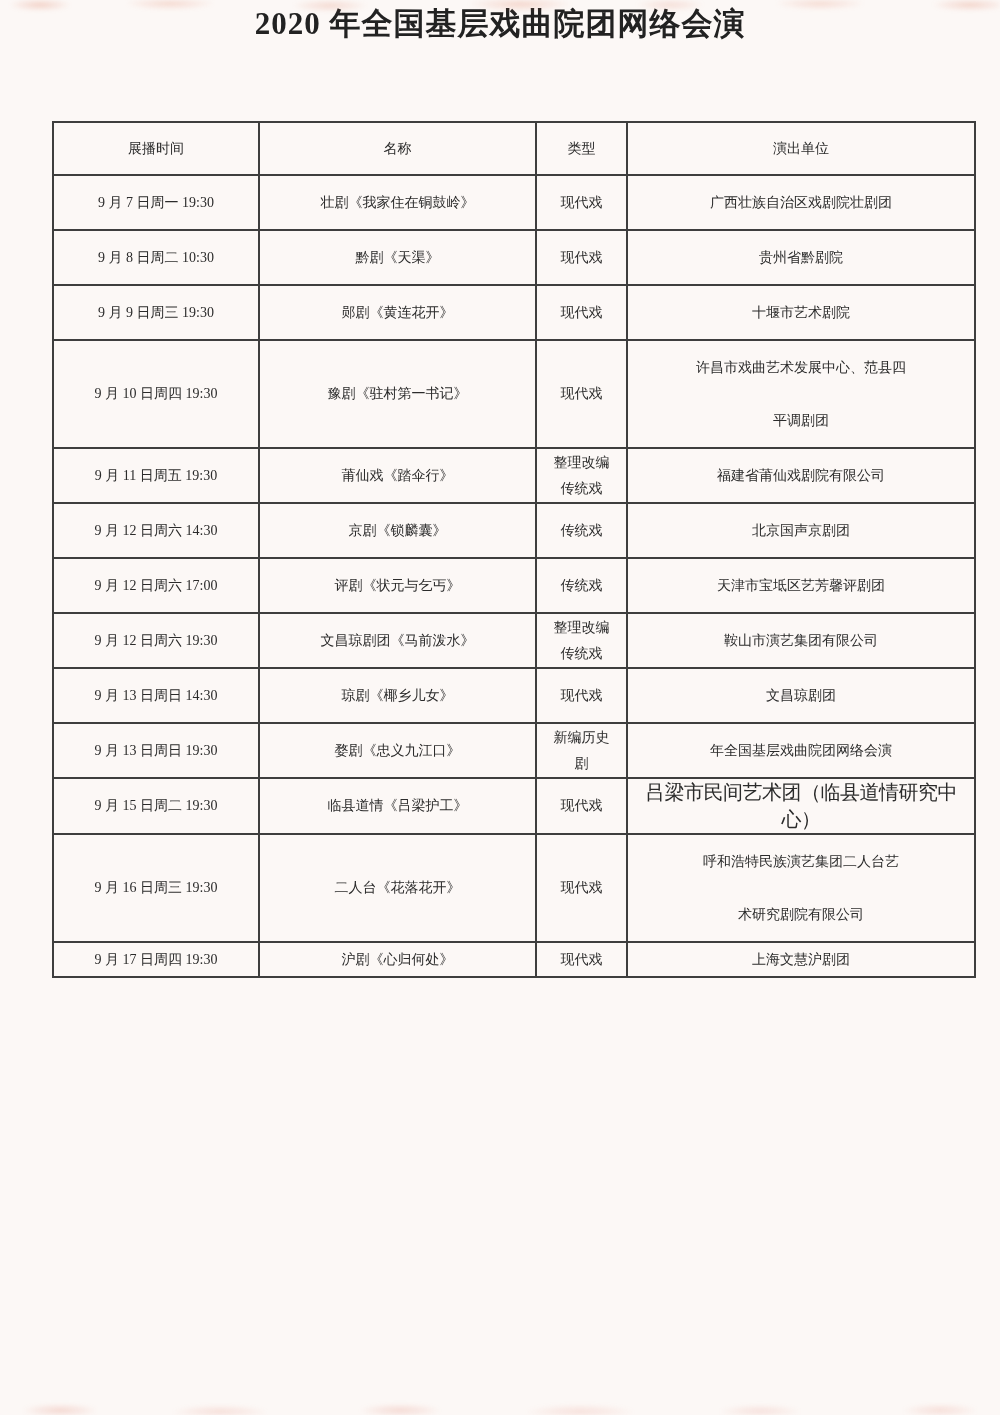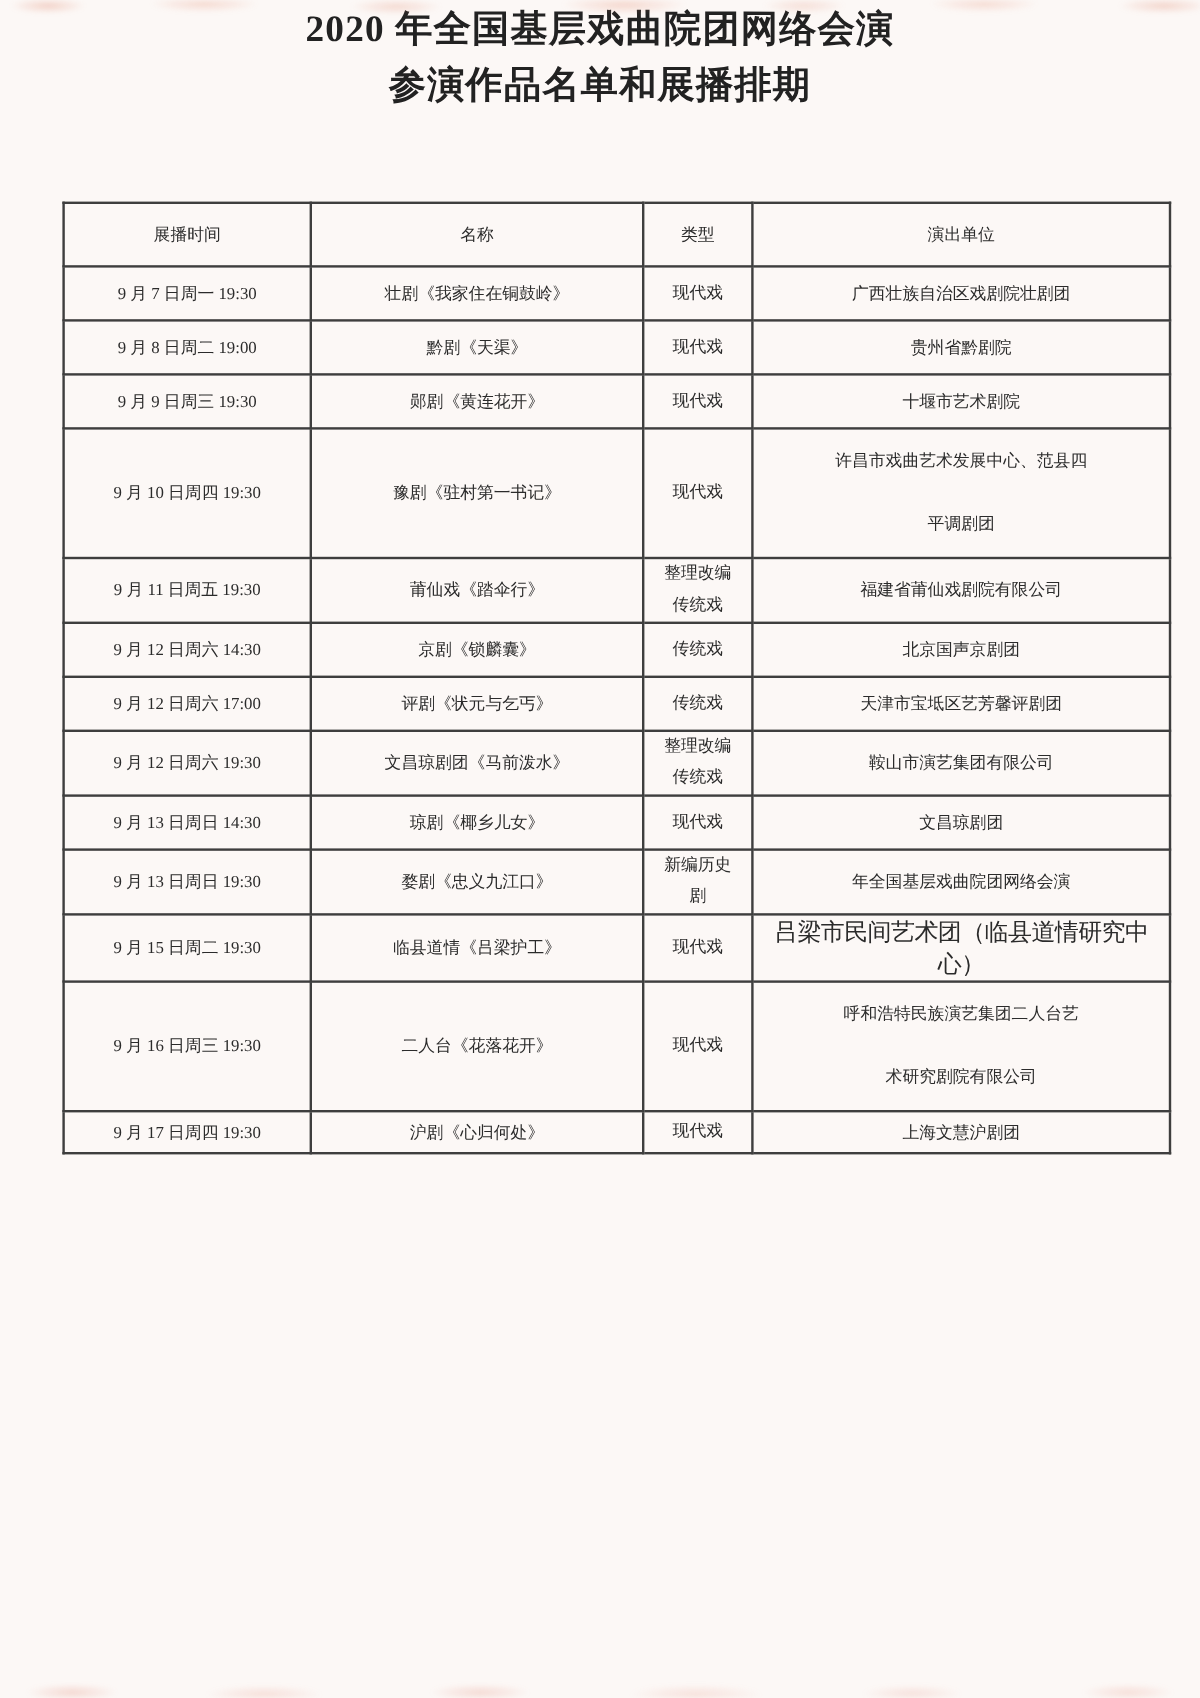--- a/index.html
+++ b/index.html
@@ -68,21 +68,21 @@
     border: 2px solid #3e3e3e;
     text-align: center;
     vertical-align: middle;
     padding: 0 3px;
     font-size: 14px;
     font-weight: normal;
     color: #2b2b2b;
     overflow: hidden;
   }
   tr.h53  { height: 53px; }
-  tr.h55  { height: 45px; }
+  tr.h55  { height: 55px; }
   tr.h106 { height: 106px; }
   tr.h50  { height: 35px; }
   td.time {
     text-align: left;
     padding: 0 1px 0 2px;
     font-size: 21px;
     white-space: nowrap;
   }
   td.type {
     white-space: pre-line;
@@ -102,21 +102,20 @@
     letter-spacing: -0.5px;
   }
 </style>
 </head>
 <body>
 
 <div class="artifact top"></div>
 
 <div class="title-wrap">
   <h1 class="doc-title">2020 年全国基层戏曲院团网络会演</h1>
-  <h1 class="doc-title">参演作品名单和展播排期</h1>
 </div>
 
 <table class="schedule">
   <colgroup>
     <col style="width:206px">
     <col style="width:277px">
     <col style="width:91px">
     <col style="width:348px">
   </colgroup>
   <tbody>
@@ -128,21 +127,21 @@
     </tr>
 
     <tr class="h55">
       <td class="time">9 月 7 日周一 19:30</td>
       <td class="name">壮剧《我家住在铜鼓岭》</td>
       <td class="type">现代戏</td>
       <td class="unit">广西壮族自治区戏剧院壮剧团</td>
     </tr>
 
     <tr class="h55">
-      <td class="time">9 月 8 日周二 19:00</td>
+      <td class="time">9 月 8 日周二 10:30</td>
       <td class="name">黔剧《天渠》</td>
       <td class="type">现代戏</td>
       <td class="unit">贵州省黔剧院</td>
     </tr>
 
     <tr class="h55">
       <td class="time">9 月 9 日周三 19:30</td>
       <td class="name">郧剧《黄连花开》</td>
       <td class="type">现代戏</td>
       <td class="unit">十堰市艺术剧院</td>

